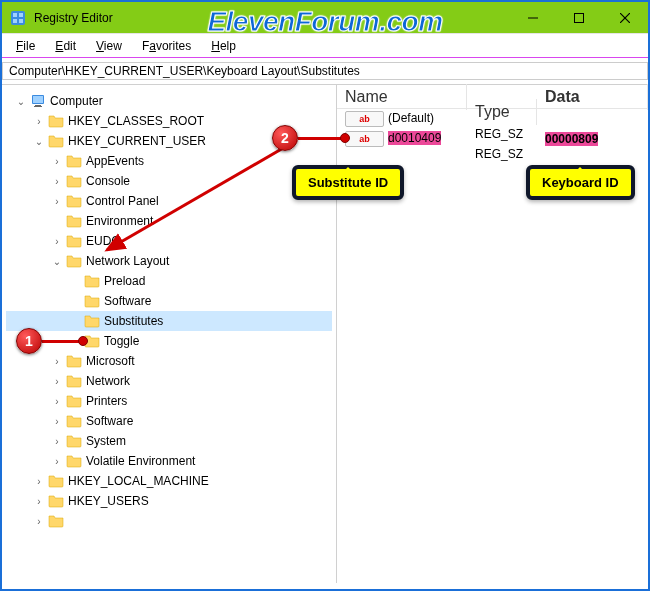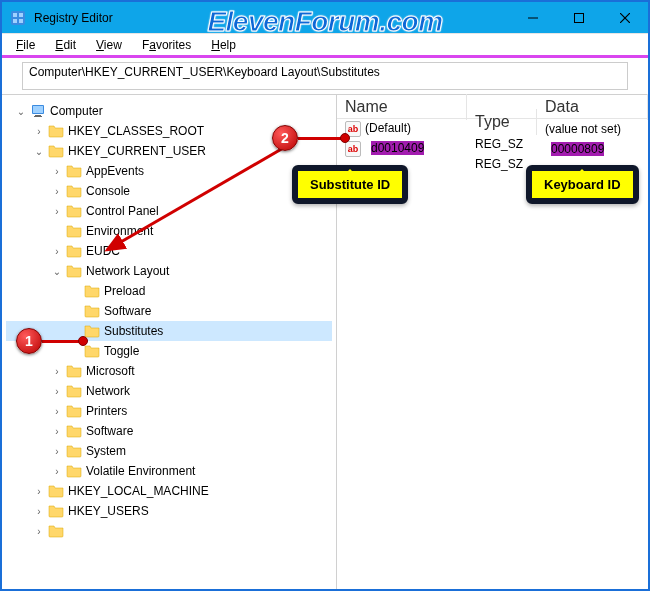--- a/index.html
+++ b/index.html
@@ -10,21 +10,21 @@
     font-size: 12px;
     background: #fff;
     width: 650px;
     height: 591px;
     border: 2px solid #1a6fd8;
     overflow: hidden;
     position: relative;
   }
   .titlebar {
     height: 32px;
-    background: #0ea5e9;
+    background: #84cc16;
     display: flex;
     align-items: center;
     padding: 0 0 0 8px;
     border-bottom: 1px solid #e5e5e5;
   }
   .titlebar .app-icon {
     width: 16px; height: 16px; margin-right: 8px;
     display: inline-flex; align-items: center; justify-content: center;
   }
   .titlebar .title { flex: 0 0 auto; color: #000; font-size: 12px; }
@@ -32,31 +32,31 @@
   .winbtn {
     width: 46px; height: 32px; display: flex; align-items: center; justify-content: center;
     color: #000;
   }
   .menubar {
     height: 24px;
     display: flex;
     align-items: center;
     padding: 0 6px;
     gap: 4px;
-    border-bottom: 3px solid #d946ef;
+    border-bottom: 1px solid #d946ef;
   }
   .menuitem { padding: 2px 8px; }
   .menuitem u { text-decoration: underline; }
   .addressbar {
-    height: 28px;
+    height: 18px;
     border: 1px solid #ccc;
-    margin: 4px 20px;
+    margin: 4px 0;
     padding: 2px 6px;
     display: flex;
-    align-items: flex-start;
+    align-items: center;
     color: #000;
     background: #fff;
   }
   .panes {
     display: flex;
     height: calc(100% - 32px - 24px - 32px);
     border-top: 1px solid #d0d0d0;
   }
   .tree {
     width: 335px;
@@ -74,33 +74,33 @@
     display: flex;
     height: 24px;
     align-items: center;
     border-bottom: 1px solid #e5e5e5;
     font-size: 16px;
     color: #333;
   }
   .list-header .col { padding: 4px 8px; border-right: 1px solid #e5e5e5; }
   .col-name { width: 130px; }
   .col-type { width: 70px; margin-top: 30px; }
-  .col-data { flex: 1; }
+  .col-data { flex: 1; font-weight: bold; }
   .list-row {
     display: flex;
     height: 20px;
     align-items: center;
     font-size: 12px;
   }
   .list-row .cell { padding: 1px 8px; white-space: nowrap; overflow: hidden; }
   .valicon {
-    width: 16px; height: 16px; margin-right: 4px; display:inline-flex;align-items:center;justify-content:center;
+    width: 39px; height: 16px; margin-right: 4px; display:inline-flex;align-items:center;justify-content:center;
     font-size: 9px; font-weight: bold; color: #d00; border:1px solid #bbb; border-radius:2px; background:#f8f8f8;
   }
-  .hl { background: #a21caf; margin-left: 6px; }
+  .hl { background: #ec4899; }
   .tree ul { list-style: none; margin: 0; padding: 0; }
   .tree li { white-space: nowrap; }
   .tree-row {
     display: flex; align-items: center; height: 20px; padding-right: 6px;
   }
   .tree-row.selected { background: #cde8ff; }
   .twisty {
     width: 14px; text-align: center; color: #666; font-size: 10px;
     display: inline-block;
   }
@@ -138,21 +138,21 @@
   .callout-dot {
     position: absolute; width: 10px; height: 10px; border-radius: 50%;
     background: #d00000; border: 1px solid #800000; z-index: 20;
   }
   .callout-line {
     position: absolute; height: 3px; background: #d00000; z-index: 19;
   }
   .balloon {
     position: absolute;
     background: #ffff00;
-    border: 6px solid #0f172a;
+    border: 4px solid #0f172a;
     border-radius: 6px;
     padding: 6px 12px;
     font-weight: bold;
     font-size: 13px;
     color: #000;
     box-shadow: 0 2px 4px rgba(0,0,0,0.3);
     z-index: 20;
   }
   .balloon::before {
     content:''; position:absolute; top:-8px; left:50%; transform:translateX(-50%);
@@ -459,21 +459,20 @@
   <div class="list">
     <div class="list-header">
       <div class="col col-name">Name</div>
       <div class="col col-type">Type</div>
       <div class="col col-data">Data</div>
     </div>
     <div id="list-rows">
         <div class="list-row">
           <div class="cell col-name"><span class="valicon">ab</span>(Default)</div>
           <div class="cell col-type">REG_SZ</div>
-          <div class="cell col-data">(value not set)</div>
         </div>
         <div class="list-row">
           <div class="cell col-name"><span class="valicon">ab</span><span class="hl">d0010409</span></div>
           <div class="cell col-type">REG_SZ</div>
           <div class="cell col-data"><span class="hl">00000809</span></div>
         </div>
       </div>
   </div>
 </div>
 

